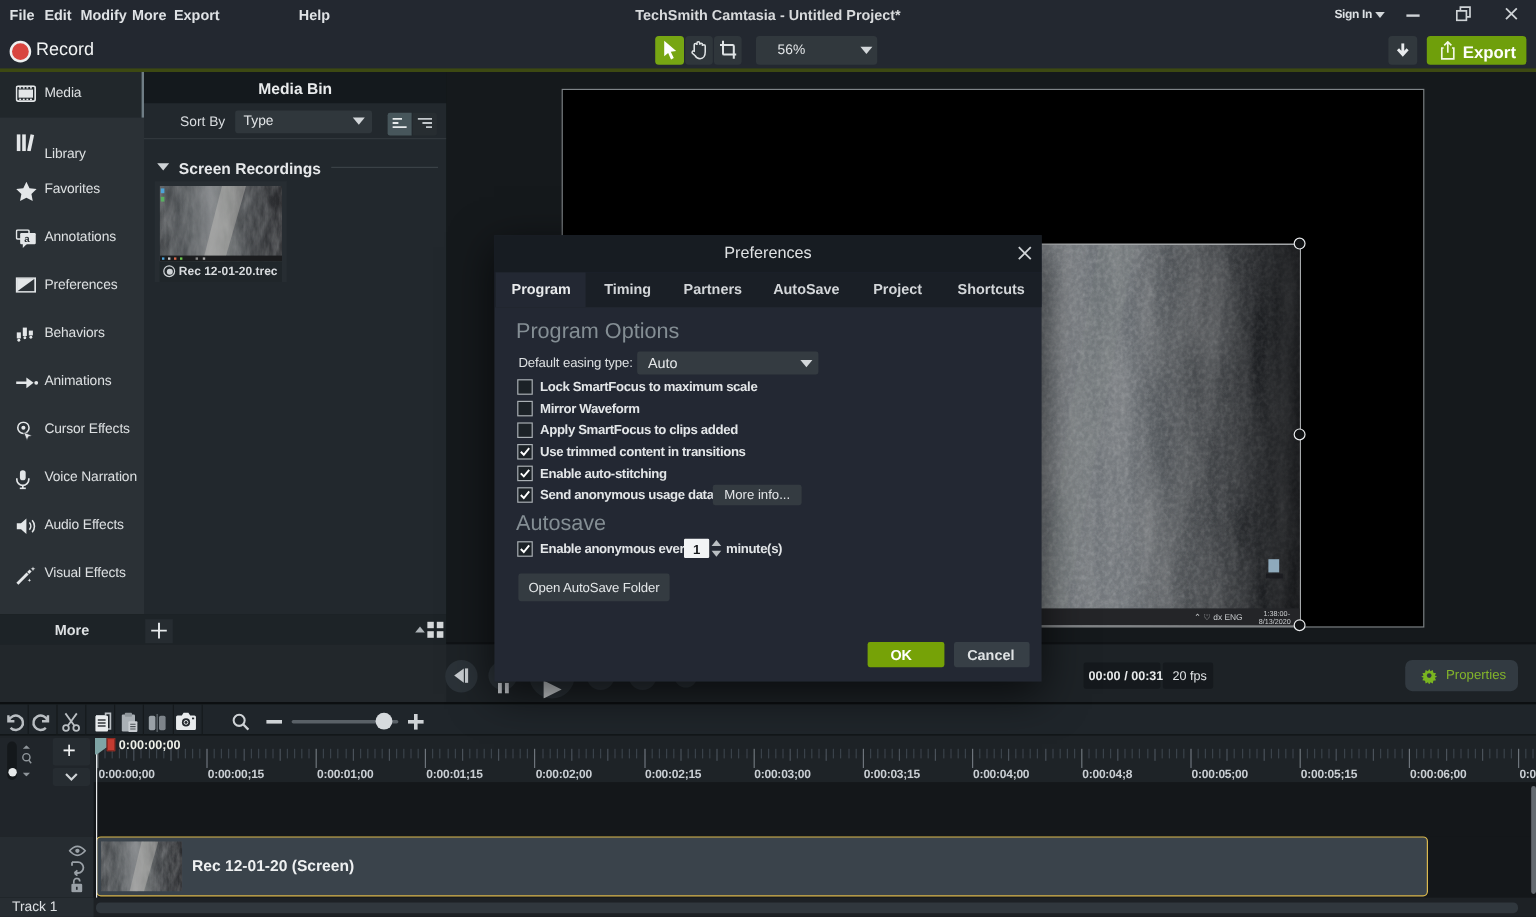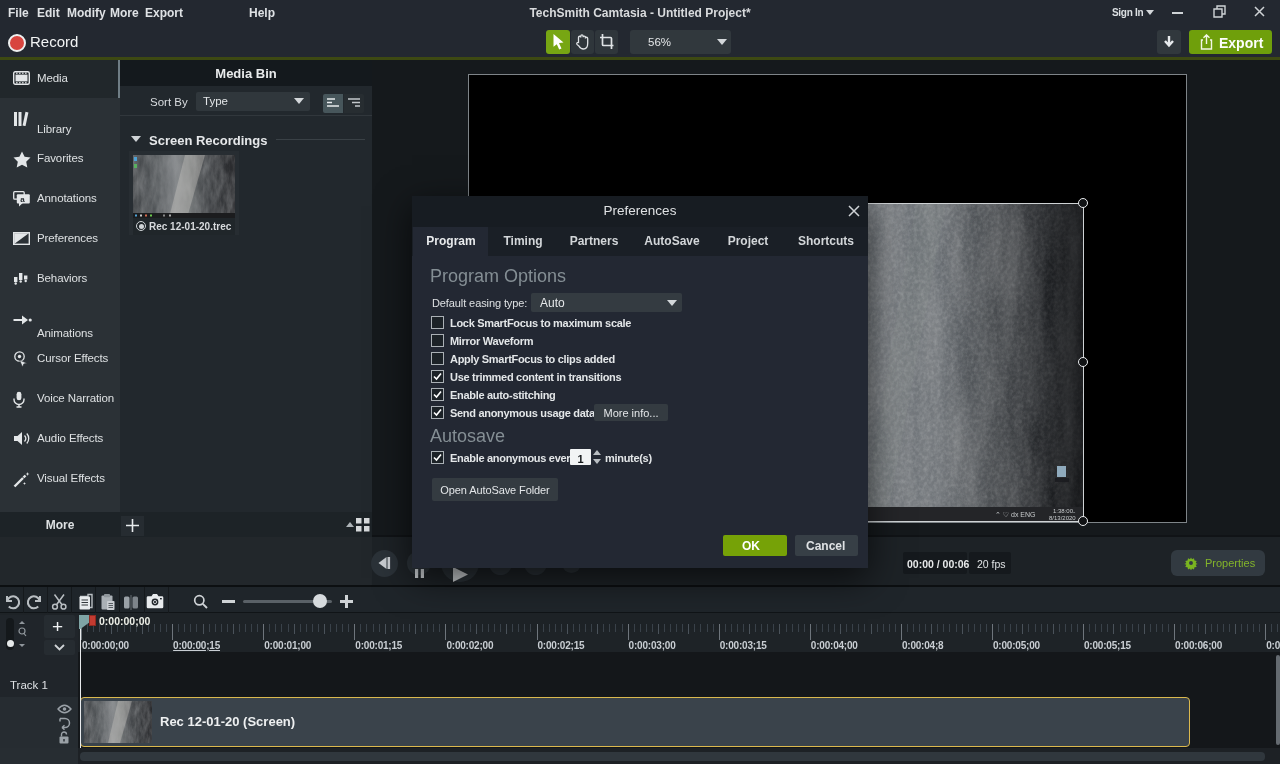--- a/index.html
+++ b/index.html
@@ -103,21 +103,21 @@
         <circle cx="7.7" cy="10.5" r="1.2" fill="#e3e6e8"></circle>
         <rect x="11" y="4.5" width="3.4" height="4" fill="#e3e6e8"></rect>
         <circle cx="12.7" cy="10" r="1.2" fill="#e3e6e8"></circle>
       </svg></div>
     <div class="sbl" style="top:272px;">Behaviors</div>
     <div class="abs" style="left:13px;top:311px;width:20px;height:17px;"><svg width="19" height="10" viewBox="0 0 19 10">
         <path d="M0.5 5 H11" stroke="#e3e6e8" stroke-width="2"></path>
         <path d="M9 0.5 L15 5 L9 9.5 Z" fill="#e3e6e8"></path>
         <circle cx="17.2" cy="5" r="1.6" fill="#e3e6e8"></circle>
       </svg></div>
-    <div class="sbl" style="top:312px;margin-top:15px;">Animations</div>
+    <div class="sbl" style="top:312px;">Animations</div>
     <div class="abs" style="left:13px;top:351px;width:20px;height:17px;"><svg width="16" height="17" viewBox="0 0 16 17">
         <circle cx="6.5" cy="5.5" r="4.7" fill="none" stroke="#e3e6e8" stroke-width="1.3"></circle>
         <circle cx="6.5" cy="5.5" r="1.7" fill="#e3e6e8"></circle>
         <path d="M6.5 9 L9.5 16 L10.8 12.9 L14 12.2 Z" fill="#e3e6e8" stroke="#2b3136" stroke-width="0.6"></path>
       </svg></div>
     <div class="sbl" style="top:352px;">Cursor Effects</div>
     <div class="abs" style="left:13px;top:391px;width:20px;height:17px;"><svg width="12" height="17" viewBox="0 0 12 17">
         <rect x="3.6" y="0.8" width="4.8" height="8.5" rx="2.4" fill="#e3e6e8"></rect>
         <path d="M1 7.5 v1 a5 5 0 0 0 10 0 v-1" fill="none" stroke="#e3e6e8" stroke-width="1.4"></path>
         <path d="M6 13.5 V16 M3.5 16 H8.5" stroke="#e3e6e8" stroke-width="1.4"></path>
@@ -269,21 +269,21 @@
     </svg>
     <svg class="abs" style="left:414px;top:569px;" width="11" height="9" viewBox="0 0 11 9">
       <rect x="1" y="0" width="3.2" height="9" fill="#c9cdd1"></rect>
       <rect x="6.8" y="0" width="3.2" height="9" fill="#c9cdd1"></rect>
     </svg>
     <svg class="abs" style="left:452px;top:567px;" width="17" height="15" viewBox="0 0 17 15">
       <path d="M1 0 L16 7.5 L1 15 Z" fill="#cfd3d6"></path>
     </svg>
   </div>
 <div class="abs" style="left:903px;top:552px;width:64px;height:22px;background:#15191d;border-radius:2px;"></div>
-<div class="abs" style="left:907px;top:558px;font-size:10.5px;color:#e8eaeb;font-weight:700;">00:00 / 00:06</div>
+<div class="abs" style="left:907px;top:558px;font-size:10.5px;color:#e8eaeb;font-weight:700;">00:00 / 00:31</div>
 <div class="abs" style="left:969px;top:552px;width:42px;height:22px;background:#15191d;border-radius:2px;"></div>
 <div class="abs" style="left:977px;top:558px;font-size:10.5px;color:#dfe2e4;">20 fps</div>
 <div class="abs" style="left:1171px;top:550px;width:94px;height:26px;background:#323a41;border-radius:6px;"></div>
 <div class="abs" style="left:1205px;top:557px;font-size:11px;color:#83b42b;">Properties</div>
 <svg class="abs" style="left:1184px;top:556px;" width="14" height="14" viewBox="0 0 15 15">
     <path d="M7.5 1.5 l1.1 2.1 2.1-1.1 0.5 2.4 2.4 0.4 -1.1 2.2 2.1 1 -2.1 1 1.1 2.2 -2.4 0.4 -0.5 2.4 -2.1-1.1 -1.1 2.1 -1.1-2.1 -2.1 1.1 -0.5-2.4 -2.4-0.4 1.1-2.2 -2.1-1 2.1-1 -1.1-2.2 2.4-0.4 0.5-2.4 2.1 1.1 Z" fill="#7ab520"></path>
     <circle cx="7.5" cy="7.5" r="2.1" fill="#323a41"></circle>
   </svg>
 
 <div class="abs" style="left:0;top:585px;width:1280px;height:2px;background:#0c0f11;"></div>
@@ -535,21 +535,21 @@
     <div class="tick" style="left:1228.8px;top:624px;height:8px;background:#3a424a;"></div>
     <div class="tick" style="left:1234.9px;top:624px;height:10px;background:#4a525a;"></div>
     <div class="tick" style="left:1240.9px;top:624px;height:8px;background:#3a424a;"></div>
     <div class="tick" style="left:1247.0px;top:624px;height:8px;background:#3a424a;"></div>
     <div class="tick" style="left:1253.1px;top:624px;height:8px;background:#3a424a;"></div>
     <div class="tick" style="left:1259.2px;top:624px;height:8px;background:#3a424a;"></div>
     <div class="tick" style="left:1265.2px;top:624px;height:16px;background:#6e757c;"></div>
     <div class="tick" style="left:1271.3px;top:624px;height:8px;background:#3a424a;"></div>
     <div class="tick" style="left:1277.4px;top:624px;height:8px;background:#3a424a;"></div>
     <div class="rlab" style="left:82.0px;">0:00:00;00</div>
-    <div class="rlab" style="left:173.1px;text-decoration:underline;">0:00:00;15</div>
+    <div class="rlab" style="left:173.1px;">0:00:00;15</div>
     <div class="rlab" style="left:264.2px;">0:00:01;00</div>
     <div class="rlab" style="left:355.3px;">0:00:01;15</div>
     <div class="rlab" style="left:446.4px;">0:00:02;00</div>
     <div class="rlab" style="left:537.5px;">0:00:02;15</div>
     <div class="rlab" style="left:628.6px;">0:00:03;00</div>
     <div class="rlab" style="left:719.7px;">0:00:03;15</div>
     <div class="rlab" style="left:810.8px;">0:00:04;00</div>
     <div class="rlab" style="left:901.9px;">0:00:04;8</div>
     <div class="rlab" style="left:993.0px;">0:00:05;00</div>
     <div class="rlab" style="left:1084.0px;">0:00:05;15</div>
@@ -572,21 +572,21 @@
 <svg class="abs" style="left:54px;top:644px;" width="11" height="7" viewBox="0 0 11 7">
     <path d="M1 1 L5.5 5.5 L10 1" fill="none" stroke="#cfd3d6" stroke-width="1.8"></path>
   </svg>
 
 <div class="abs" style="left:0;top:697px;width:78px;height:51px;background:#262c31;"></div>
 <div class="abs" style="left:78px;top:697px;width:1202px;height:51px;background:#14171a;"></div>
 <div class="abs" style="left:0;top:748px;width:1280px;height:16px;background:#1d2125;"></div>
 <div class="abs" style="left:0;top:748px;width:78px;height:16px;background:#272d32;"></div>
 <div class="abs" style="left:80px;top:752px;width:1185px;height:9px;background:#30373d;border-radius:4px;"></div>
 <div class="abs" style="left:1276px;top:655px;width:4px;height:90px;background:#646a70;border-radius:2px;"></div>
-<div class="abs" style="left:10px;top:679px;font-size:11.5px;color:#dde0e3;">Track 1</div>
+<div class="abs" style="left:10px;top:750px;font-size:11.5px;color:#dde0e3;">Track 1</div>
 <svg class="abs" style="left:57px;top:704px;" width="15" height="10" viewBox="0 0 15 10">
     <path d="M1 5 Q7.5 -2.5 14 5 Q7.5 12.5 1 5 Z" fill="none" stroke="#9aa1a7" stroke-width="1.4"></path>
     <circle cx="7.5" cy="5" r="1.8" fill="#9aa1a7"></circle>
   </svg>
 <svg class="abs" style="left:57px;top:717px;" width="14" height="13" viewBox="0 0 14 13">
     <path d="M3 1.5 H8 a4.5 4.5 0 0 1 0 9 H5 M5 10.5 l2.5 -2.2 M5 10.5 l2.5 2.2 M3 1.5 v3" fill="none" stroke="#9aa1a7" stroke-width="1.5"></path>
   </svg>
 <svg class="abs" style="left:58px;top:731px;" width="12" height="13" viewBox="0 0 12 13">
     <rect x="1.5" y="5.5" width="9" height="7" rx="1" fill="#9aa1a7"></rect>
     <path d="M3.5 5.5 V3.5 a2.5 2.5 0 0 1 5 0" fill="none" stroke="#9aa1a7" stroke-width="1.4"></path>

